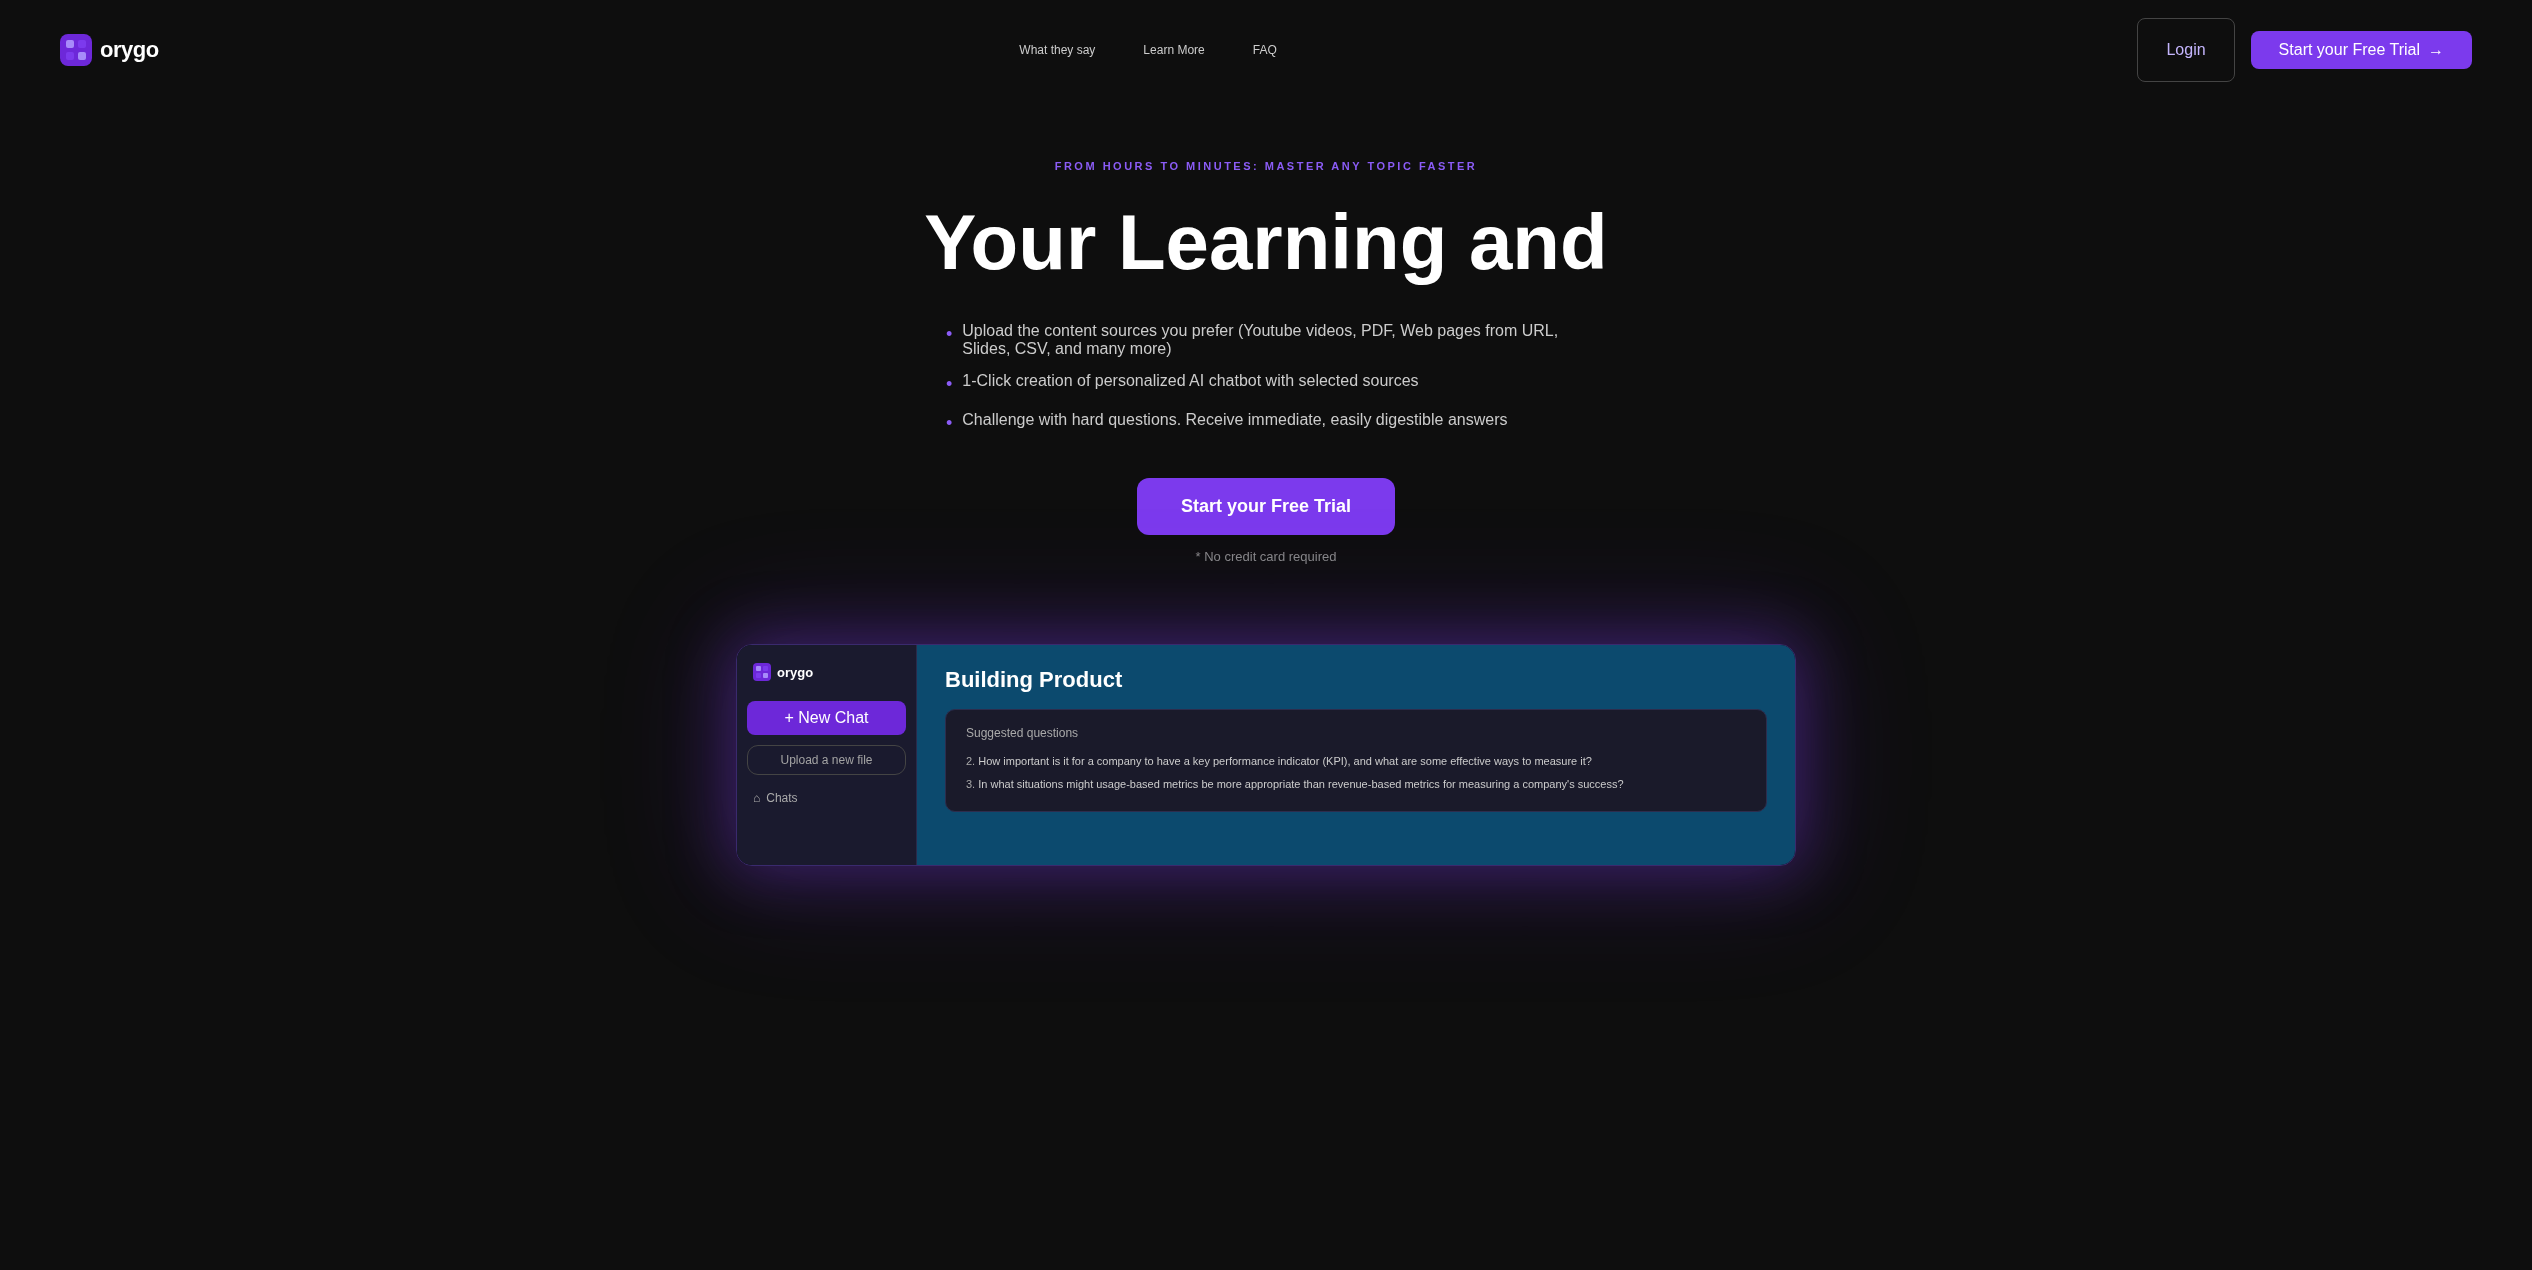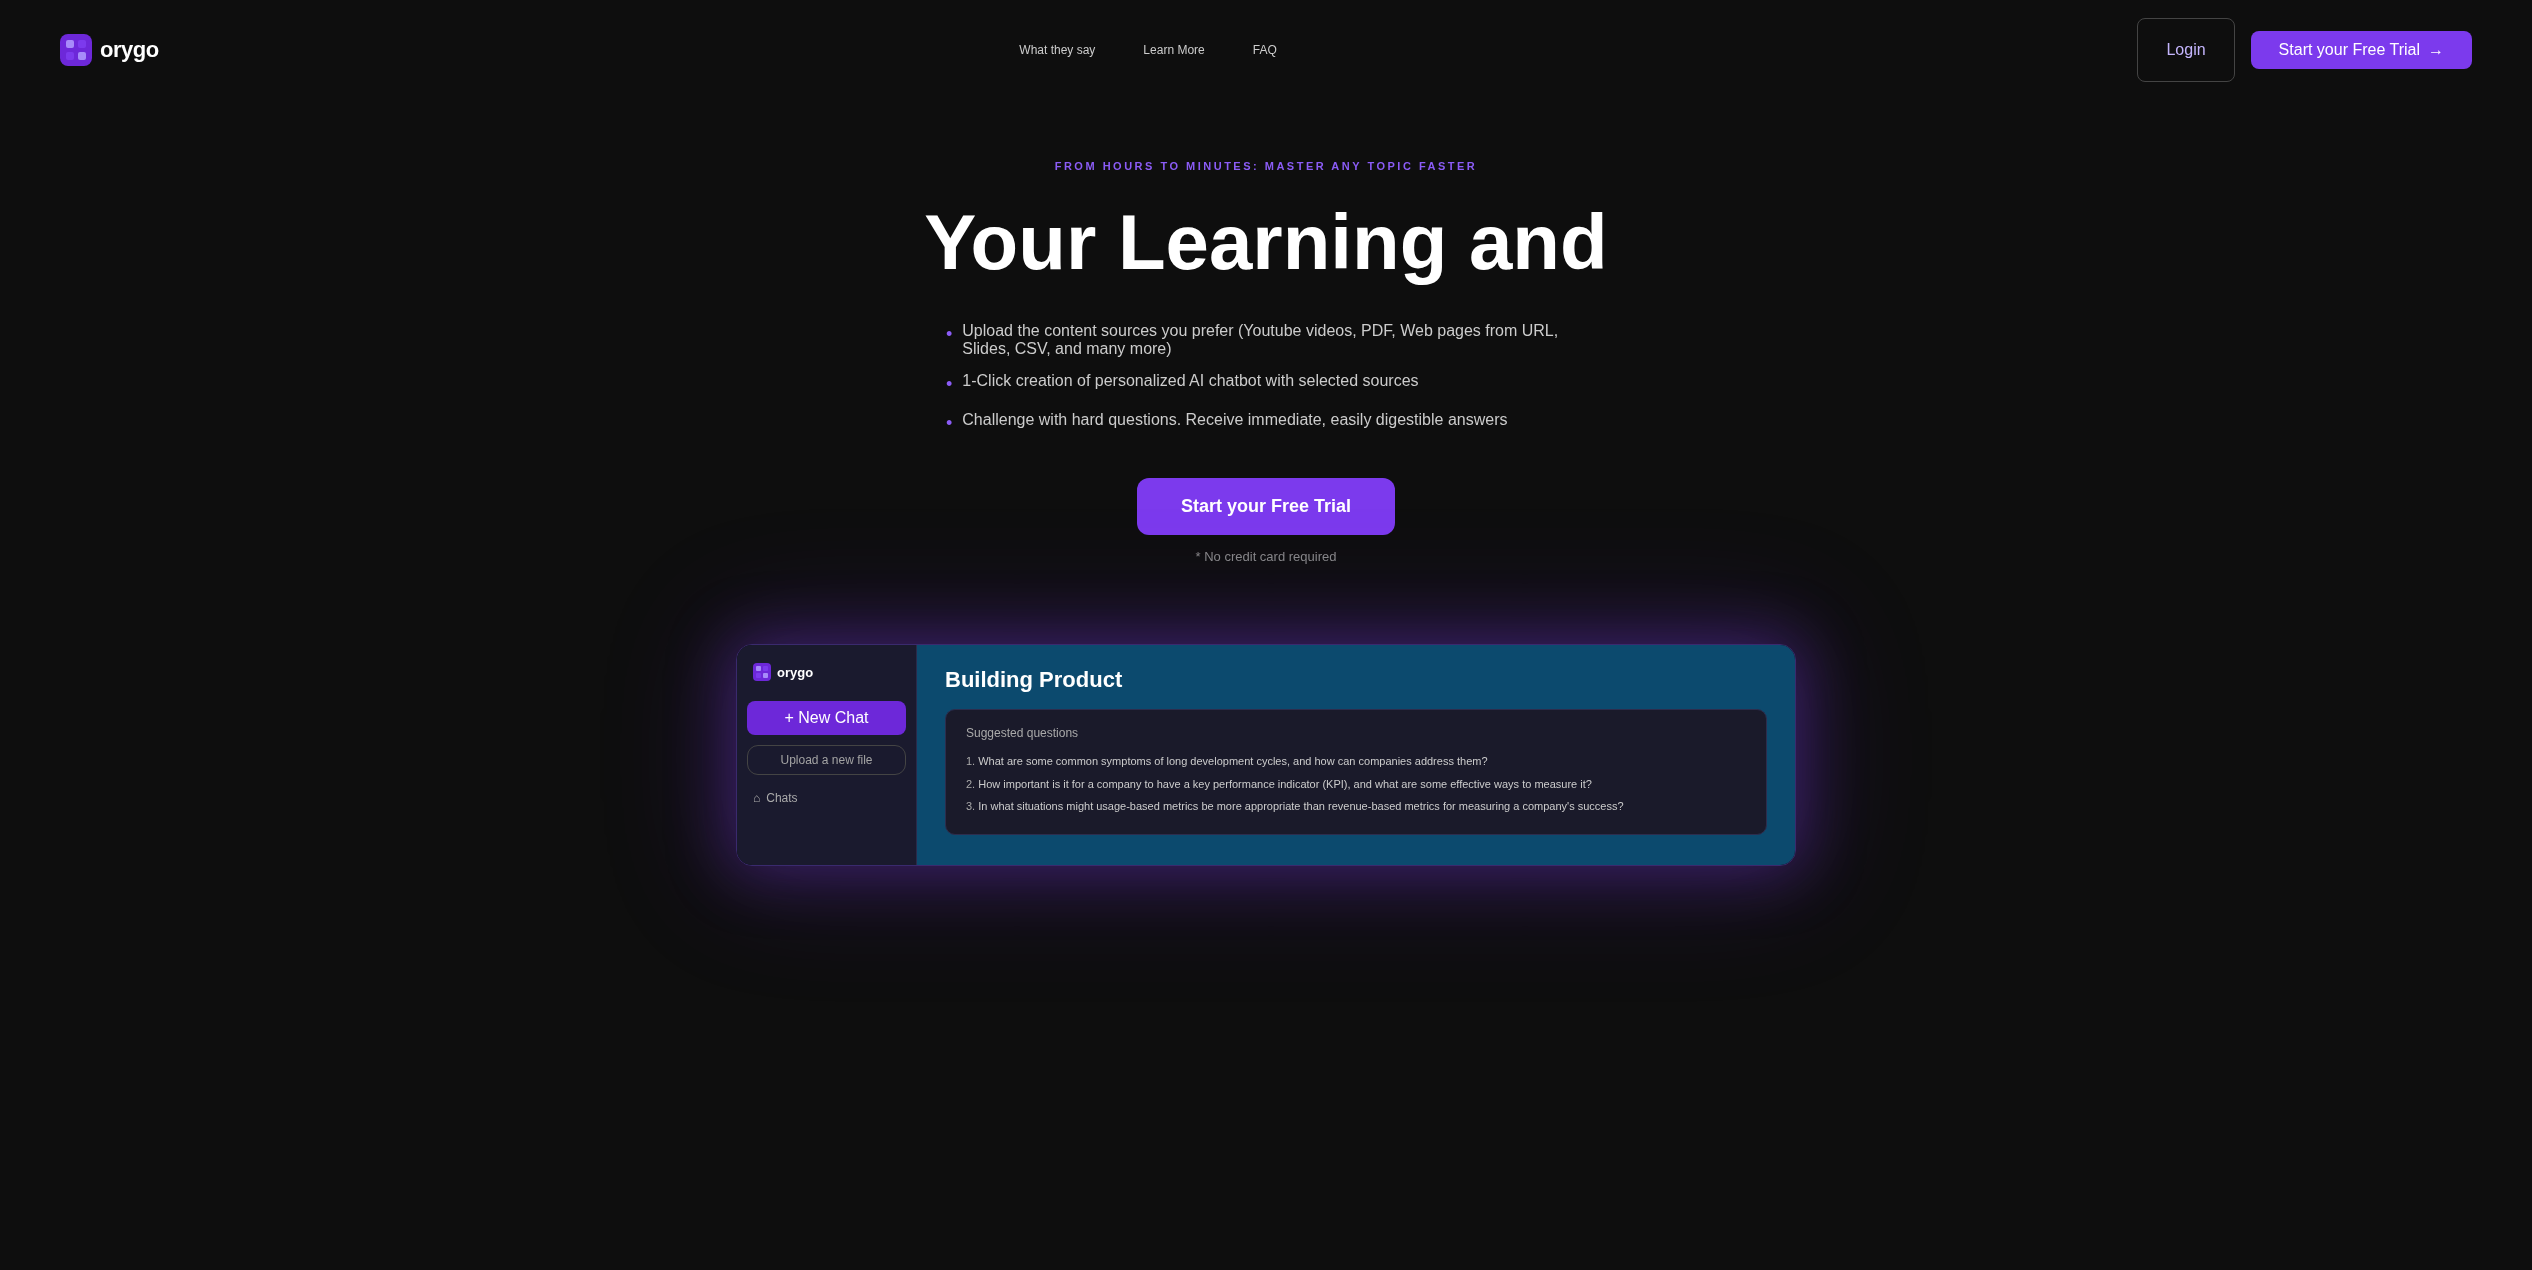--- a/index.html
+++ b/index.html
@@ -356,21 +356,20 @@
         <div class="sidebar-chats-label">
           <span>⌂</span>
           <span>Chats</span>
         </div>
       </div>
 
       <div class="app-main">
         <div class="app-main-title">Building Product</div>
         <div class="app-card">
           <div class="app-card-label">Suggested questions</div>
-          <div class="app-card-item" data-num="1">What are some common symptoms of long development cycles, and how can companies address them?</div>
           <div class="app-card-item" data-num="2">How important is it for a company to have a key performance indicator (KPI), and what are some effective ways to measure it?</div>
           <div class="app-card-item" data-num="3">In what situations might usage-based metrics be more appropriate than revenue-based metrics for measuring a company's success?</div>
         </div>
       </div>
 
     </div>
   </div>
 </div>
 
 </body></html>

